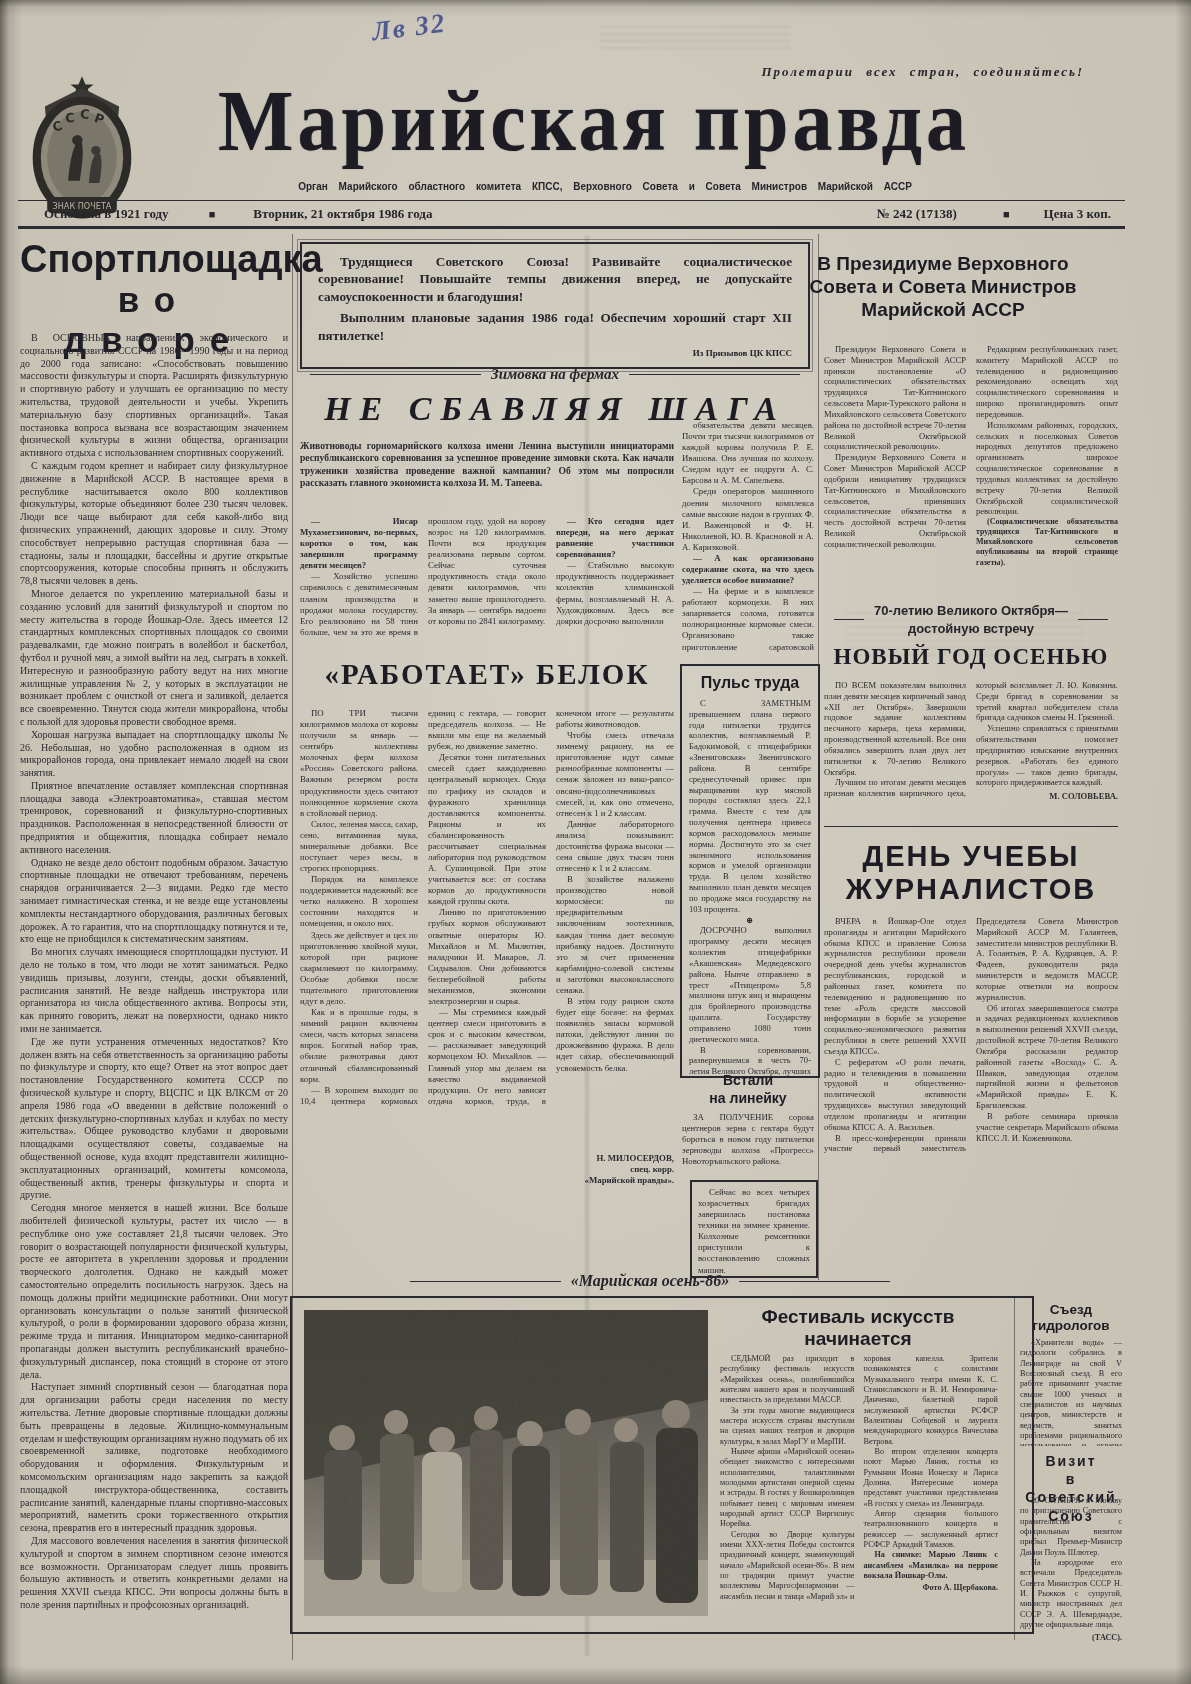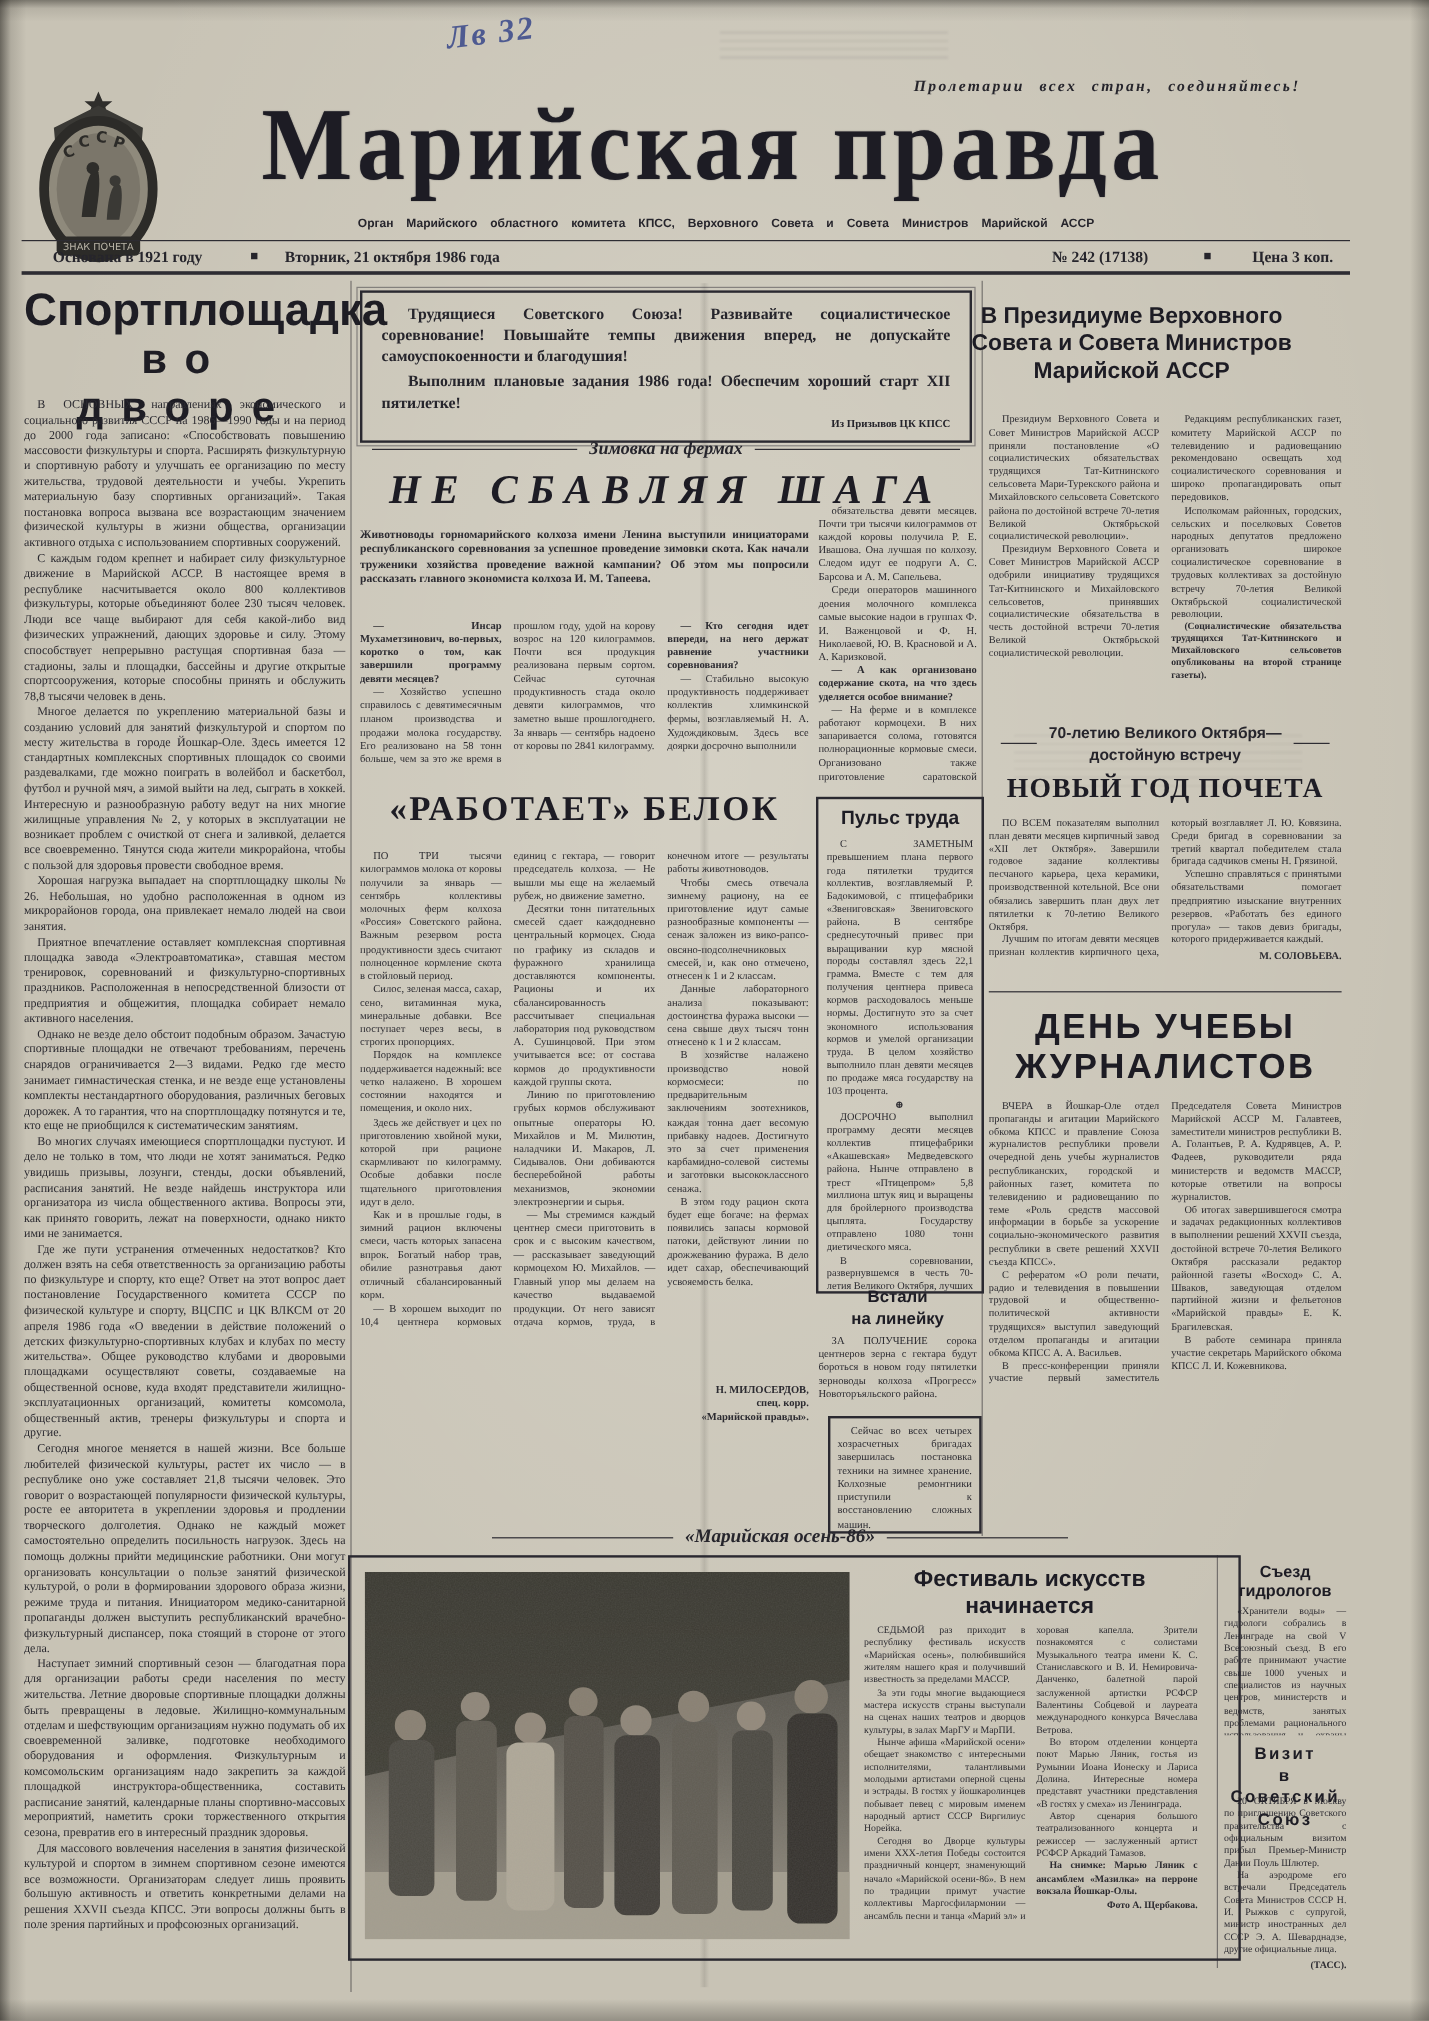--- a/index.html
+++ b/index.html
@@ -89,21 +89,21 @@
 
   <div class="abs mast-title" style="left:118px;top:78px;width:952px;">Марийская правда</div>
 
   <div class="abs mast-sub" style="left:130px;top:181px;width:950px;">Орган Марийского областного комитета КПСС, Верховного Совета и Совета Министров Марийской АССР</div>
 
   <div class="hrule" style="left:18px;top:200px;width:1107px;"></div>
 
   <div class="abs dateline" style="left:18px;top:203px;width:1107px;height:22px;">
     <span style="margin-left:26px;">Основана в 1921 году</span>
     <span class="sep" style="margin-left:40px;">■</span>
-    <span style="margin-left:8px;">Вторник, 21 октября 1986 года</span>
+    <span style="margin-left:24px;">Вторник, 21 октября 1986 года</span>
     <span style="flex:1;"></span>
     <span>№ 242 (17138)</span>
     <span class="sep" style="margin-left:46px;">■</span>
     <span style="margin-left:20px;margin-right:14px;">Цена 3 коп.</span>
   </div>
   <div class="hrule" style="left:18px;top:226px;width:1107px;height:3px;"></div>
 
   <div class="vrule" style="left:292px;top:234px;height:1426px;"></div>
   <div class="vrule" style="left:818px;top:234px;height:1046px;"></div>
   <div class="vrule" style="left:1014px;top:1296px;height:344px;"></div>
@@ -199,21 +199,21 @@
       <p>Президиум Верховного Совета и Совет Министров Марийской АССР одобрили инициативу трудящихся Тат-Китнинского и Михайловского сельсоветов, принявших социалистические обязательства в честь достойной встречи 70-летия Великой Октябрьской социалистической революции.</p>
       <p>Редакциям республиканских газет, комитету Марийской АССР по телевидению и радиовещанию рекомендовано освещать ход социалистического соревнования и широко пропагандировать опыт передовиков.</p>
       <p>Исполкомам районных, городских, сельских и поселковых Советов народных депутатов предложено организовать широкое социалистическое соревнование в трудовых коллективах за достойную встречу 70-летия Великой Октябрьской социалистической революции.</p>
       <p class="note">(Социалистические обязательства трудящихся Тат-Китнинского и Михайловского сельсоветов опубликованы на второй странице газеты).</p>
     </div>
 
   <div class="abs kicker" style="left:824px;top:602px;width:294px;font-style:normal;font-family:'Liberation Sans','DejaVu Sans',sans-serif;font-size:13px;">
       <span class="oct-kicker">70-летию Великого Октября—
 достойную встречу</span>
     </div>
-  <div class="abs head-serif" style="left:824px;top:644px;width:294px;font-size:23px;letter-spacing:1px;">НОВЫЙ ГОД ПОЧЕТА</div>
+  <div class="abs head-serif" style="left:824px;top:644px;width:294px;font-size:23px;letter-spacing:1px;">НОВЫЙ ГОД ОСЕНЬЮ</div>
   <div class="abs body cols2" style="left:824px;top:680px;width:294px;height:136px;font-size:8.6px;">
       <p>ПО ВСЕМ показателям выполнил план девяти месяцев кирпичный завод «XII лет Октября». Завершили годовое задание коллективы песчаного карьера, цеха керамики, производственной котельной. Все они обязались завершить план двух лет пятилетки к 70-летию Великого Октября.</p>
       <p>Лучшим по итогам девяти месяцев признан коллектив кирпичного цеха, который возглавляет Л. Ю. Ковязина. Среди бригад в соревновании за третий квартал победителем стала бригада садчиков смены Н. Грязиной.</p>
       <p>Успешно справляться с принятыми обязательствами помогает предприятию изыскание внутренних резервов. «Работать без единого прогула» — таков девиз бригады, которого придерживается каждый.</p>
       <p class="sig">М. СОЛОВЬЕВА.</p>
     </div>
 
   <div class="hrule" style="left:824px;top:826px;width:294px;"></div>
   <div class="abs head-sans" style="left:824px;top:840px;width:294px;font-size:29px;line-height:1.14;letter-spacing:2px;">ДЕНЬ УЧЕБЫ
 ЖУРНАЛИСТОВ</div>

